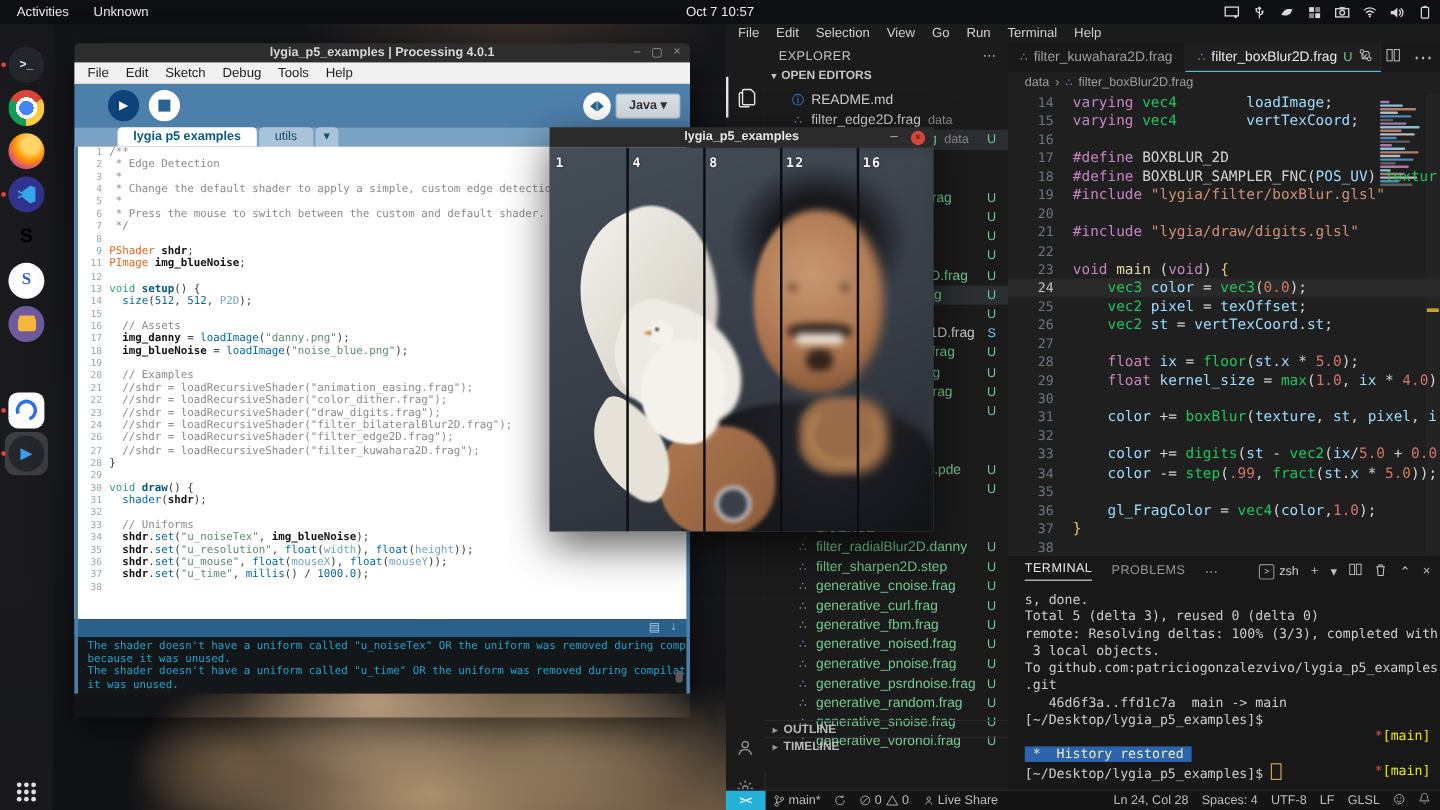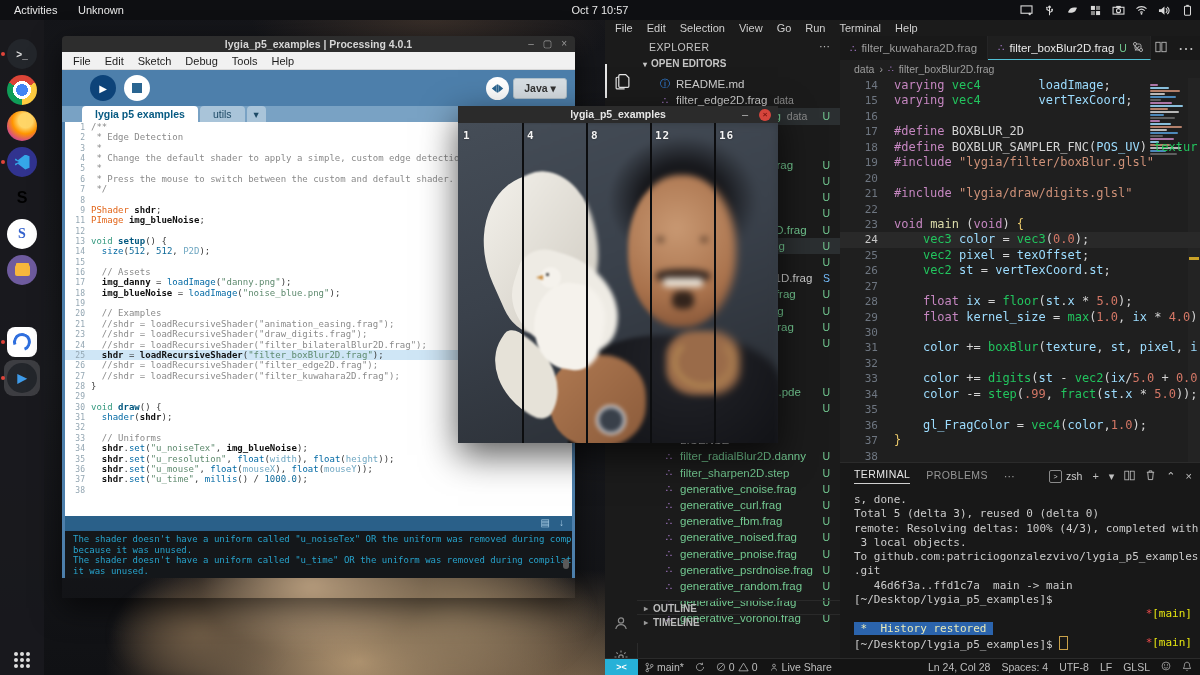--- a/index.html
+++ b/index.html
@@ -58,21 +58,21 @@
   .p-menu{position:absolute;left:0;top:16px;right:0;height:17px;background:#f1f1f1;border-bottom:1px solid #d8d8d8;display:flex;align-items:center;padding-left:4px;}
   .p-menu span{padding:0 7px;color:#1c1c1c;font-size:11px;}
   .p-toolbar{position:absolute;left:0;top:34px;right:0;height:36px;background:linear-gradient(#548068,#4a7aa5);background:#4d7fab;}
   .p-run,.p-stop{position:absolute;top:5px;width:26px;height:26px;border-radius:50%;display:flex;align-items:center;justify-content:center;}
   .p-run{left:28px;background:#0d4379;color:#fff;font-size:10px;}
   .p-stop{left:62px;background:#fff;color:#2a6591;}
   .p-stop span{width:10px;height:10px;background:#2a6591;}
   .p-debug{position:absolute;right:66px;top:7px;width:23px;height:23px;border-radius:50%;background:#fff;display:flex;align-items:center;justify-content:center;}
   .p-mode{position:absolute;right:8px;top:8px;width:52px;height:19px;background:#d7dee3;border:1px solid #aebfca;border-radius:3px;
           font-size:10.5px;font-weight:bold;color:#333;text-align:center;line-height:19px;}
-  .p-tabbar{position:absolute;left:0;top:70px;right:0;height:16px;background:#79a2c4;display:flex;align-items:flex-end;padding-left:20px;}
+  .p-tabbar{position:absolute;left:0;top:70px;right:0;height:16px;background:#79a2c4;display:flex;align-items:flex-end;padding-left:36px;}
   .p-tab{height:16px;line-height:17px;padding:0 13px;font-size:10.5px;border-radius:4px 4px 0 0;margin-right:2px;}
   .p-tab.on{background:#ffffff;color:#075a82;font-weight:bold;}
   .p-tab.off{background:#a9c4d9;color:#1d4a66;}
   .p-tab.caret{padding:0 7px;background:#a9c4d9;color:#1d4a66;}
   .p-body{position:absolute;left:0;top:86px;right:0;height:394px;background:#fff;border-left:3px solid #4d7fab;border-right:3px solid #4d7fab;box-sizing:border-box;overflow:hidden;}
   .p-line{position:relative;height:10.37px;line-height:10.37px;white-space:pre;font-size:9px;}
   .p-line .g{display:inline-block;width:20px;padding-right:6px;text-align:right;color:#93a6b2;font-size:8px;}
   .p-line.hl{background:#cfe6f6;}
   .pc-c{color:#8a8a8a;} .pc-t{color:#e2661a;} .pc-b{color:#111;font-weight:bold;}
   .pc-k{color:#33997e;} .pc-f{color:#0269a4;} .pc-fb{color:#01577f;font-weight:bold;}
@@ -365,23 +365,23 @@
         <div class="p-line mono"><span class="g">12</span></div>
         <div class="p-line mono"><span class="g">13</span><span class="pc-k">void</span><span class="pc-p"> </span><span class="pc-fb">setup</span><span class="pc-p">() {</span></div>
         <div class="p-line mono"><span class="g">14</span><span class="pc-p">  </span><span class="pc-f">size</span><span class="pc-p">(</span><span class="pc-n">512</span><span class="pc-p">, </span><span class="pc-n">512</span><span class="pc-p">, </span><span class="pc-cs">P2D</span><span class="pc-p">);</span></div>
         <div class="p-line mono"><span class="g">15</span></div>
         <div class="p-line mono"><span class="g">16</span><span class="pc-c">  // Assets</span></div>
         <div class="p-line mono"><span class="g">17</span><span class="pc-p">  </span><span class="pc-b">img_danny</span><span class="pc-p"> = </span><span class="pc-f">loadImage</span><span class="pc-p">(</span><span class="pc-s">"danny.png"</span><span class="pc-p">);</span></div>
         <div class="p-line mono"><span class="g">18</span><span class="pc-p">  </span><span class="pc-b">img_blueNoise</span><span class="pc-p"> = </span><span class="pc-f">loadImage</span><span class="pc-p">(</span><span class="pc-s">"noise_blue.png"</span><span class="pc-p">);</span></div>
         <div class="p-line mono"><span class="g">19</span></div>
         <div class="p-line mono"><span class="g">20</span><span class="pc-c">  // Examples</span></div>
         <div class="p-line mono"><span class="g">21</span><span class="pc-c">  //shdr = loadRecursiveShader("animation_easing.frag");</span></div>
+        <div class="p-line mono"><span class="g">22</span><span class="pc-c">  //shdr = loadRecursiveShader("color_dither.frag");</span></div>
         <div class="p-line mono"><span class="g">23</span><span class="pc-c">  //shdr = loadRecursiveShader("draw_digits.frag");</span></div>
         <div class="p-line mono"><span class="g">24</span><span class="pc-c">  //shdr = loadRecursiveShader("filter_bilateralBlur2D.frag");</span></div>
-        <div class="p-line mono hl"><span class="g">25</span><span class="pc-p">  </span><span class="pc-b">shdr</span><span class="pc-p"> = </span><span class="pc-b">loadRecursiveShader</span><span class="pc-p">(</span><span class="pc-s">"filter_boxBlur2D.frag"</span><span class="pc-p">);</span></div>
         <div class="p-line mono"><span class="g">26</span><span class="pc-c">  //shdr = loadRecursiveShader("filter_edge2D.frag");</span></div>
         <div class="p-line mono"><span class="g">27</span><span class="pc-c">  //shdr = loadRecursiveShader("filter_kuwahara2D.frag");</span></div>
         <div class="p-line mono"><span class="g">28</span><span class="pc-p">}</span></div>
         <div class="p-line mono"><span class="g">29</span></div>
         <div class="p-line mono"><span class="g">30</span><span class="pc-k">void</span><span class="pc-p"> </span><span class="pc-fb">draw</span><span class="pc-p">() {</span></div>
         <div class="p-line mono"><span class="g">31</span><span class="pc-p">  </span><span class="pc-f">shader</span><span class="pc-p">(</span><span class="pc-b">shdr</span><span class="pc-p">);</span></div>
         <div class="p-line mono"><span class="g">32</span></div>
         <div class="p-line mono"><span class="g">33</span><span class="pc-c">  // Uniforms</span></div>
         <div class="p-line mono"><span class="g">34</span><span class="pc-p">  </span><span class="pc-b">shdr</span><span class="pc-p">.</span><span class="pc-f">set</span><span class="pc-p">(</span><span class="pc-s">"u_noiseTex"</span><span class="pc-p">, </span><span class="pc-b">img_blueNoise</span><span class="pc-p">);</span></div>
         <div class="p-line mono"><span class="g">35</span><span class="pc-p">  </span><span class="pc-b">shdr</span><span class="pc-p">.</span><span class="pc-f">set</span><span class="pc-p">(</span><span class="pc-s">"u_resolution"</span><span class="pc-p">, </span><span class="pc-f">float</span><span class="pc-p">(</span><span class="pc-cs">width</span><span class="pc-p">), </span><span class="pc-f">float</span><span class="pc-p">(</span><span class="pc-cs">height</span><span class="pc-p">));</span></div>
@@ -739,21 +739,21 @@
           <svg width="11" height="12" viewBox="0 0 12 13">
               <path d="M2 3.5h8M4.5 3.5v-1.5h3v1.5M3 3.5l.7 8h4.6l.7-8" fill="none" stroke="#c0c0c0"></path>
             </svg>
         </span>
         <span>⌃</span>
         <span>×</span>
       </div>
       <div class="v-term" id="v-term">
           <div class="t-line mono"><span class="tc-w">s, done.</span></div>
           <div class="t-line mono"><span class="tc-w">Total 5 (delta 3), reused 0 (delta 0)</span></div>
-          <div class="t-line mono"><span class="tc-w">remote: Resolving deltas: 100% (4/3), completed with</span></div>
+          <div class="t-line mono"><span class="tc-w">remote: Resolving deltas: 100% (3/3), completed with</span></div>
           <div class="t-line mono"><span class="tc-w"> 3 local objects.</span></div>
           <div class="t-line mono"><span class="tc-w">To github.com:patriciogonzalezvivo/lygia_p5_examples</span></div>
           <div class="t-line mono"><span class="tc-w">.git</span></div>
           <div class="t-line mono"><span class="tc-w">   46d6f3a..ffd1c7a  main -&gt; main</span></div>
           <div class="t-line mono"><span class="tc-w">[~/Desktop/lygia_p5_examples]$ </span></div>
           <div class="t-line mono"><span class="t-right mono"><span class="tc-r">*</span><span class="tc-y">[main]</span></span></div>
           <div class="t-line mono"><span class="tc-hl"> *  History restored </span></div>
           <div class="t-line mono"><span class="tc-w">[~/Desktop/lygia_p5_examples]$ </span><span class="tc-cur"></span><span class="t-right mono"><span class="tc-r">*</span><span class="tc-y">[main]</span></span></div>
         </div>
     </div>

